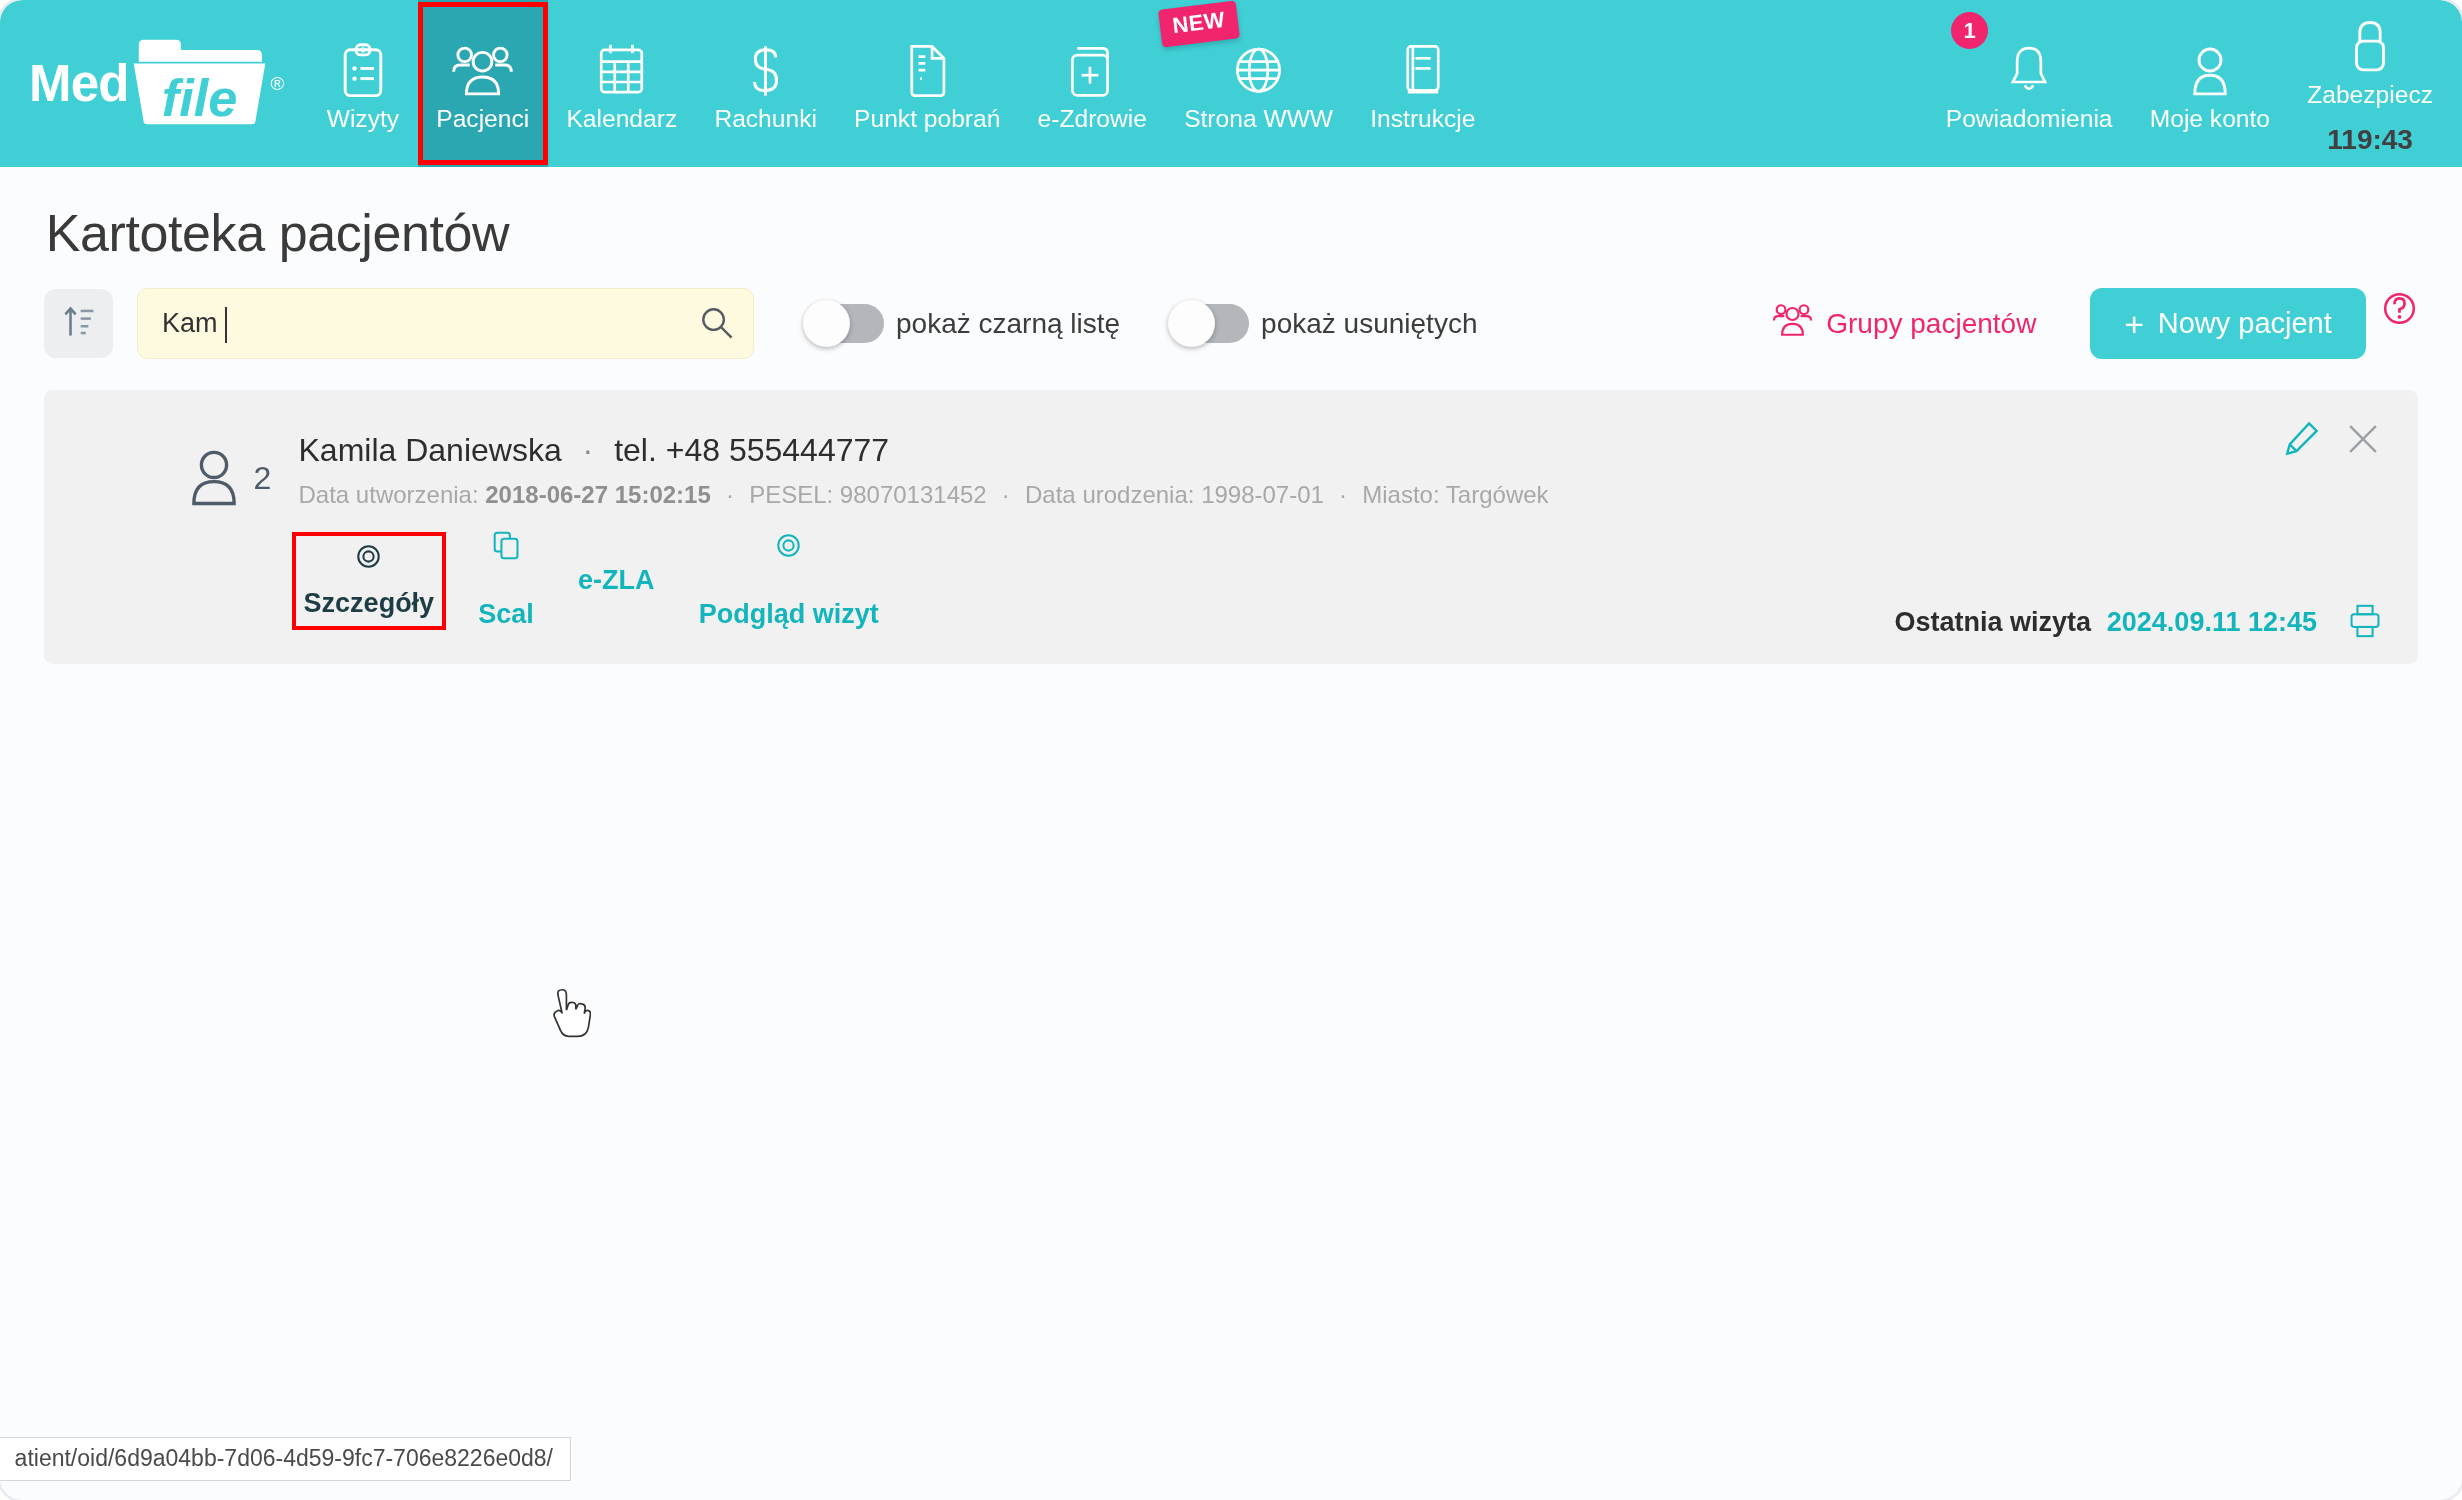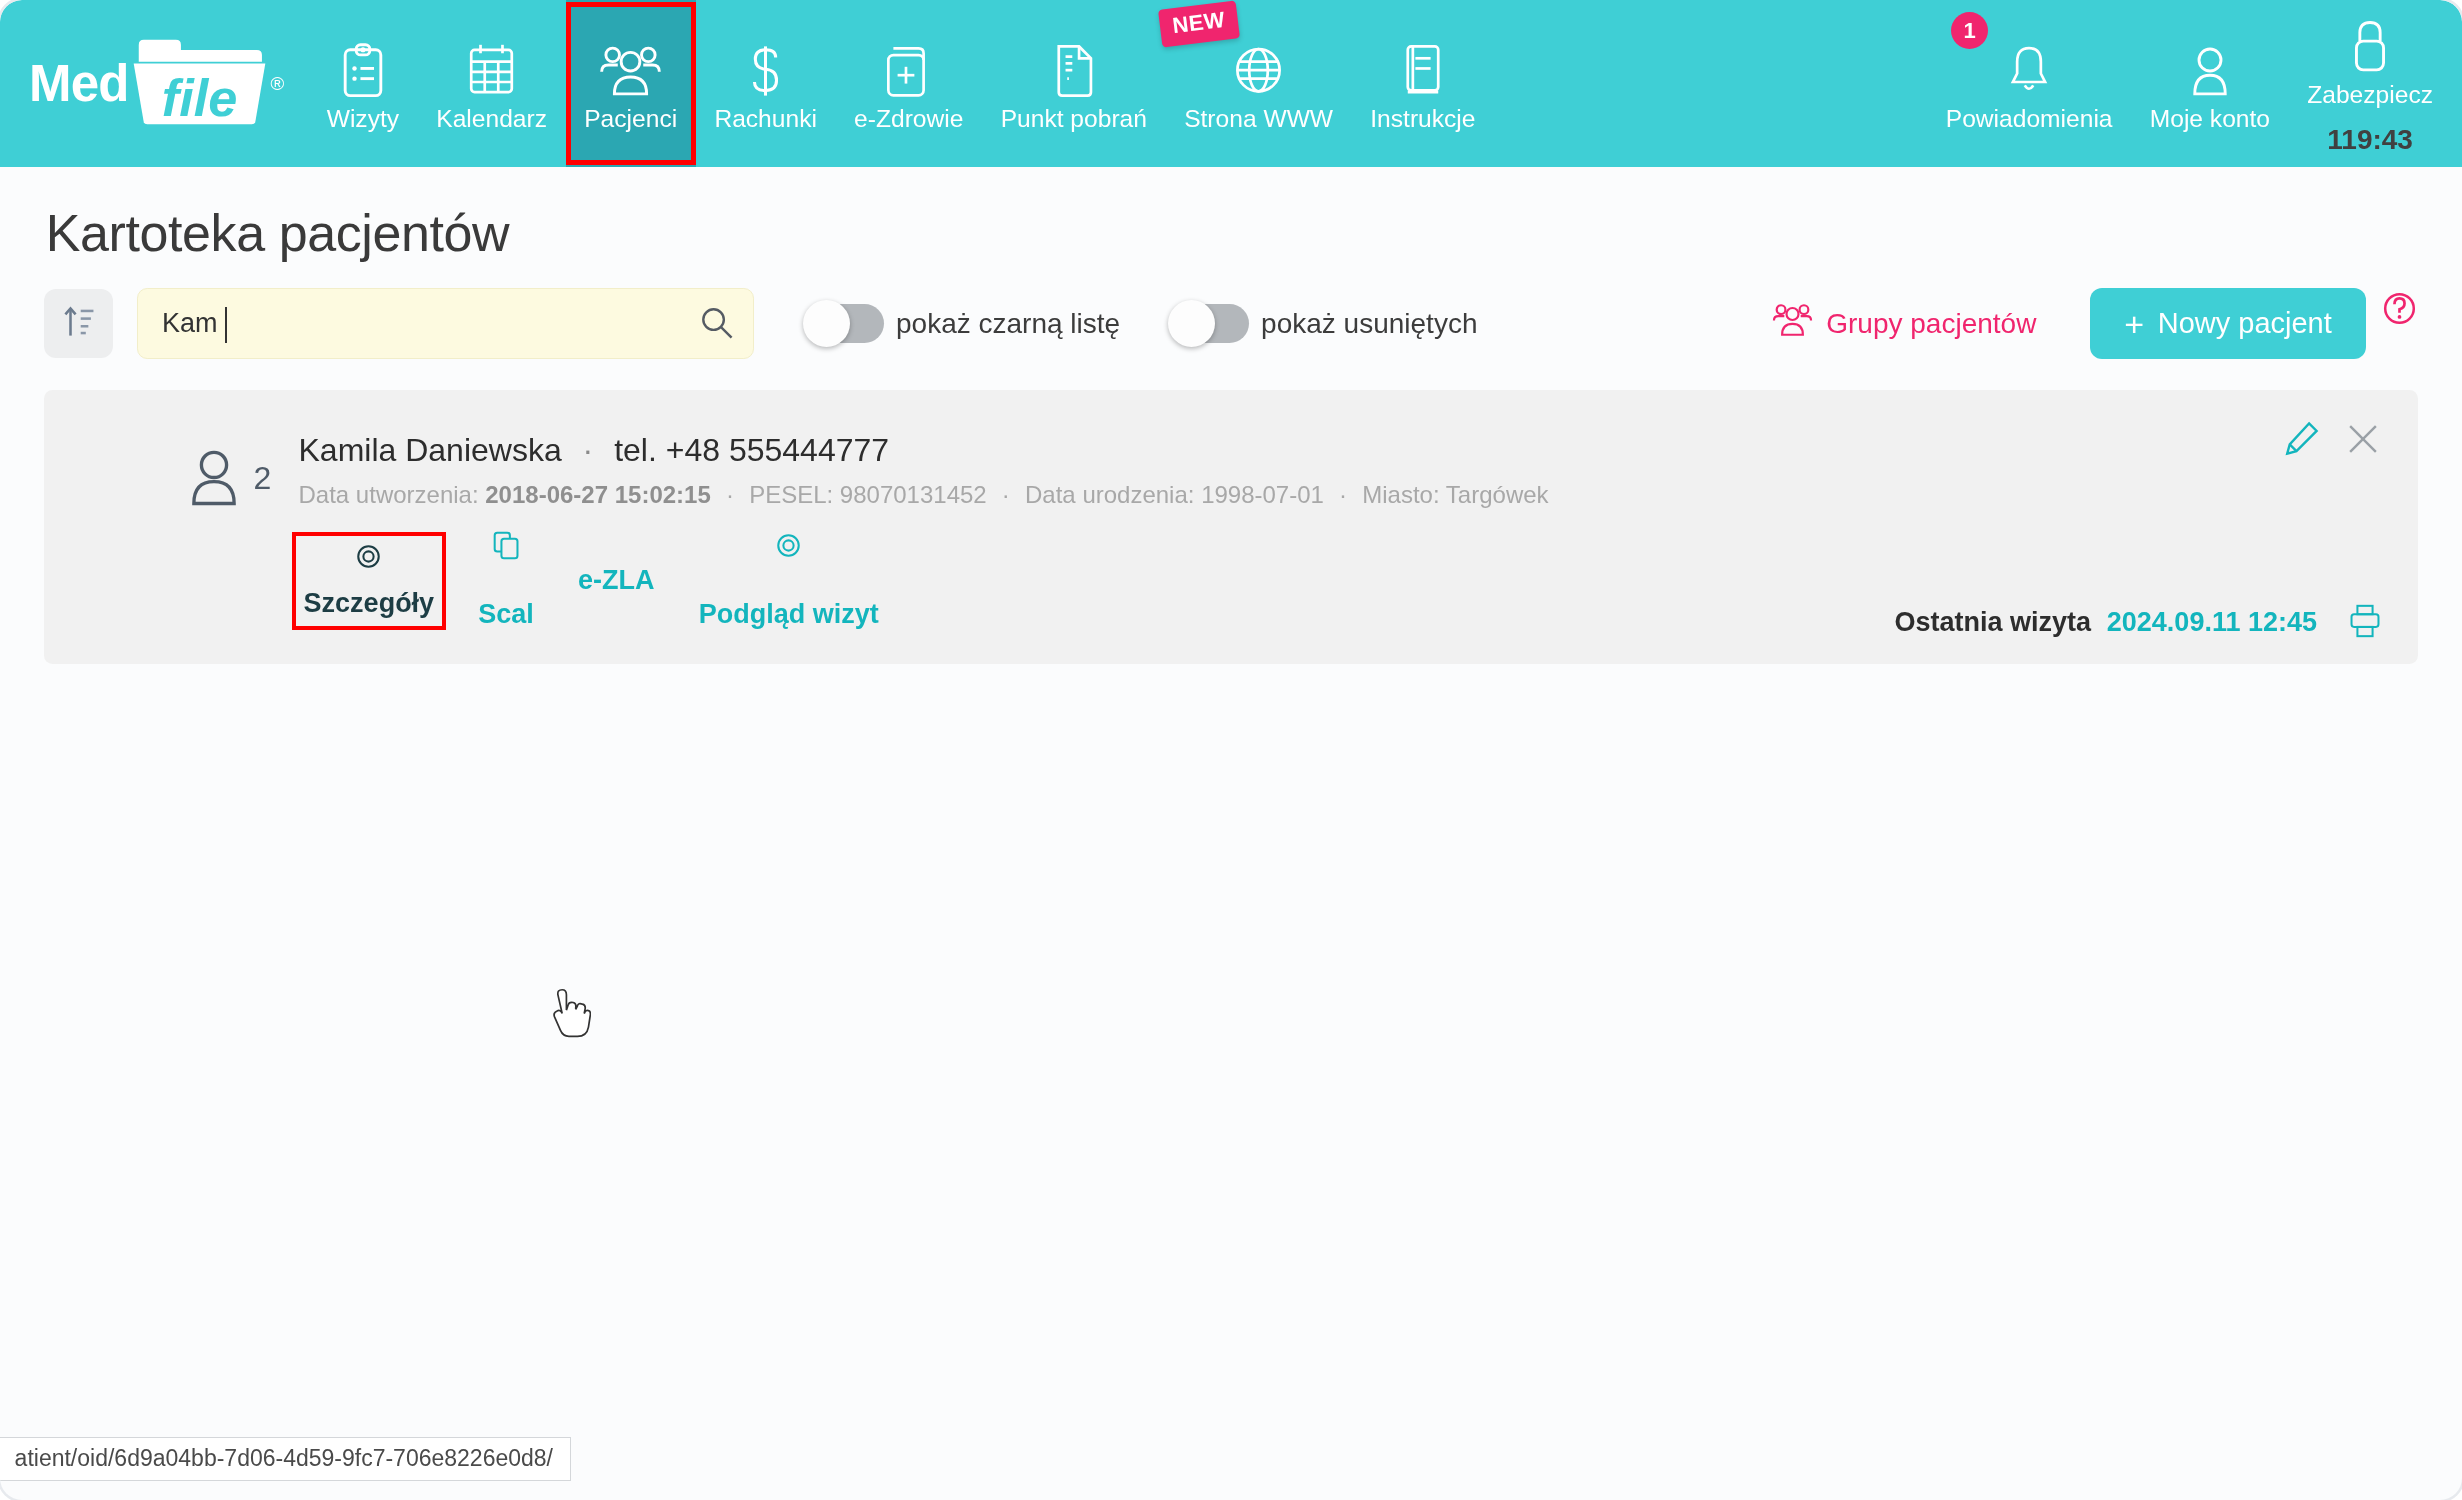--- a/index.html
+++ b/index.html
@@ -478,84 +478,84 @@
             <circle cx="27" cy="8" r="3" fill="#ffffff" stroke="none"></circle>
             <circle cx="17" cy="30" r="2.6" fill="#ffffff" stroke="none"></circle>
             <line x1="24" y1="30" x2="40" y2="30"></line>
             <circle cx="17" cy="42" r="2.6" fill="#ffffff" stroke="none"></circle>
             <line x1="24" y1="42" x2="40" y2="42"></line>
           </svg>
         </span>
         <span class="nav-label">Wizyty</span>
       </div>
 
+      <div class="nav-item active highlight-box">
+        <span class="nav-icon">
+          <svg width="63" height="56" viewBox="0 0 74 66" fill="none" stroke="#ffffff" stroke-width="3.4">
+            <circle cx="16" cy="14" r="8"></circle>
+            <path d="M3 34 Q3 26 11 26 L22 26"></path>
+            <circle cx="58" cy="14" r="8"></circle>
+            <path d="M71 34 Q71 26 63 26 L52 26"></path>
+            <circle cx="37" cy="22" r="11"></circle>
+            <path d="M18 60 Q18 40 37 40 Q56 40 56 60 Z"></path>
+          </svg>
+        </span>
+        <span class="nav-label">Pacjenci</span>
+      </div>
+
       <div class="nav-item">
         <span class="nav-icon">
           <svg width="49" height="56" viewBox="0 0 58 66" fill="none" stroke="#ffffff" stroke-width="3.2">
             <rect x="5" y="8" width="48" height="50" rx="4"></rect>
             <line x1="5" y1="22" x2="53" y2="22"></line>
             <line x1="21" y1="22" x2="21" y2="58"></line>
             <line x1="37" y1="22" x2="37" y2="58"></line>
             <line x1="5" y1="34" x2="53" y2="34"></line>
             <line x1="5" y1="46" x2="53" y2="46"></line>
             <line x1="16" y1="2" x2="16" y2="12"></line>
             <line x1="42" y1="2" x2="42" y2="12"></line>
           </svg>
         </span>
         <span class="nav-label">Kalendarz</span>
       </div>
 
-      <div class="nav-item active highlight-box">
-        <span class="nav-icon">
-          <svg width="63" height="56" viewBox="0 0 74 66" fill="none" stroke="#ffffff" stroke-width="3.4">
-            <circle cx="16" cy="14" r="8"></circle>
-            <path d="M3 34 Q3 26 11 26 L22 26"></path>
-            <circle cx="58" cy="14" r="8"></circle>
-            <path d="M71 34 Q71 26 63 26 L52 26"></path>
-            <circle cx="37" cy="22" r="11"></circle>
-            <path d="M18 60 Q18 40 37 40 Q56 40 56 60 Z"></path>
-          </svg>
-        </span>
-        <span class="nav-label">Pacjenci</span>
-      </div>
-
       <div class="nav-item">
         <span class="nav-icon">
           <svg width="41" height="56" viewBox="0 0 48 66" fill="none" stroke="#ffffff" stroke-width="3.6">
             <line x1="24" y1="4" x2="24" y2="62"></line>
             <path d="M36 17 Q36 8 24 8 Q12 8 12 19 Q12 30 24 31 Q37 32 37 44 Q37 56 24 56 Q11 56 11 46"></path>
           </svg>
         </span>
         <span class="nav-label">Rachunki</span>
-      </div>
-
-      <div class="nav-item">
-        <span class="nav-icon">
-          <svg width="47" height="56" viewBox="0 0 56 66" fill="none" stroke="#ffffff" stroke-width="3.2">
-            <path d="M10 6 L40 6 Q46 6 46 12 L46 20"></path>
-            <rect x="4" y="14" width="42" height="48" rx="6"></rect>
-            <line x1="25" y1="28" x2="25" y2="48"></line>
-            <line x1="15" y1="38" x2="35" y2="38"></line>
-          </svg>
-        </span>
-        <span class="nav-label">e-Zdrowie</span>
       </div>
 
       <div class="nav-item">
         <span class="nav-icon">
           <svg width="44" height="56" viewBox="0 0 52 66" fill="none" stroke="#ffffff" stroke-width="3.2">
             <path d="M8 4 L32 4 L46 18 L46 58 Q46 62 42 62 L12 62 Q8 62 8 58 Z"></path>
             <path d="M32 4 L32 18 L46 18"></path>
             <line x1="16" y1="16" x2="24" y2="16"></line>
             <line x1="16" y1="24" x2="24" y2="24"></line>
             <line x1="16" y1="32" x2="24" y2="32"></line>
             <line x1="18" y1="42" x2="20" y2="42"></line>
           </svg>
         </span>
         <span class="nav-label">Punkt pobrań</span>
+      </div>
+
+      <div class="nav-item">
+        <span class="nav-icon">
+          <svg width="47" height="56" viewBox="0 0 56 66" fill="none" stroke="#ffffff" stroke-width="3.2">
+            <path d="M10 6 L40 6 Q46 6 46 12 L46 20"></path>
+            <rect x="4" y="14" width="42" height="48" rx="6"></rect>
+            <line x1="25" y1="28" x2="25" y2="48"></line>
+            <line x1="15" y1="38" x2="35" y2="38"></line>
+          </svg>
+        </span>
+        <span class="nav-label">e-Zdrowie</span>
       </div>
 
       <div class="nav-item">
         <span class="badge-new">NEW</span>
         <span class="nav-icon">
           <svg width="49" height="56" viewBox="0 0 58 66" fill="none" stroke="#ffffff" stroke-width="3.2">
             <circle cx="29" cy="32" r="25"></circle>
             <ellipse cx="29" cy="32" rx="11" ry="25"></ellipse>
             <line x1="5" y1="22" x2="53" y2="22"></line>
             <line x1="4" y1="32" x2="54" y2="32"></line>

